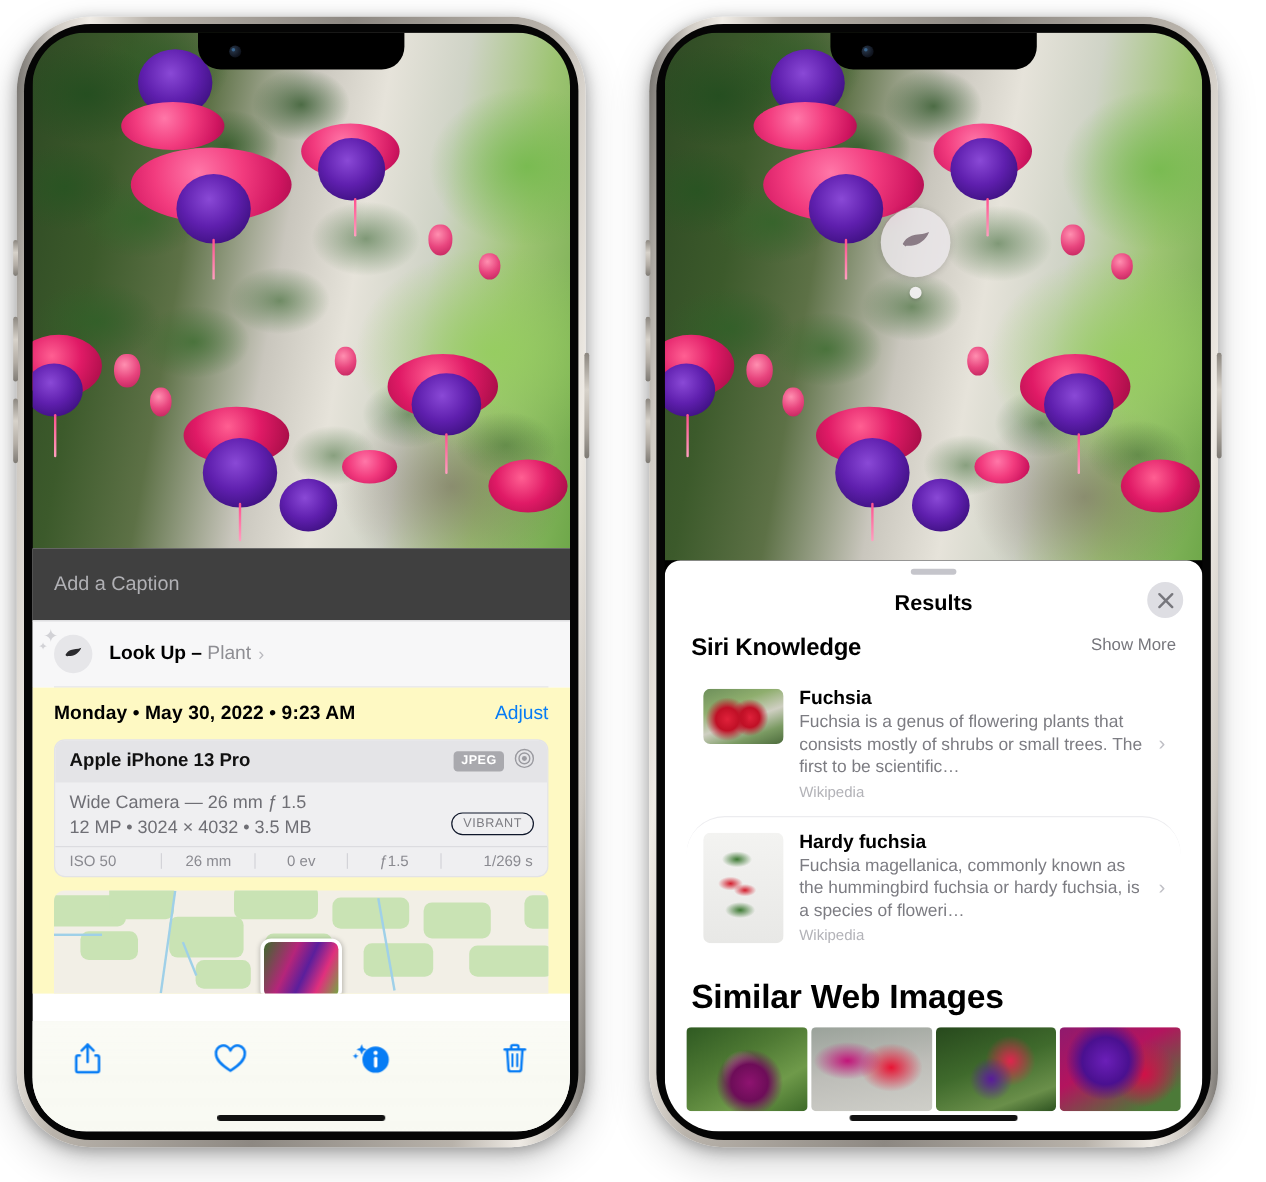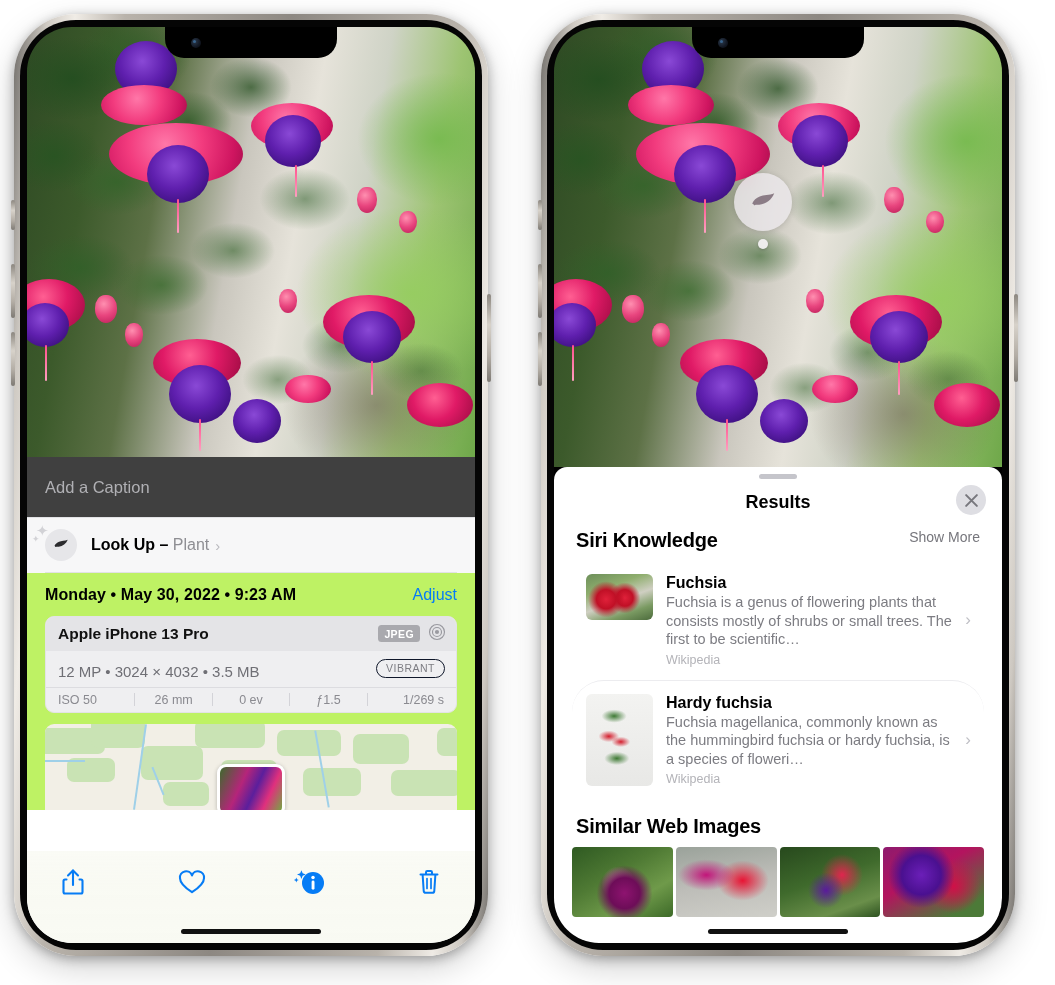--- a/index.html
+++ b/index.html
@@ -65,21 +65,21 @@
   .lookup-row{display:flex;align-items:center;height:54px;}
   .leaf-badge{position:relative;width:32px;height:32px;border-radius:50%;background:#e6e6e9;
               display:flex;align-items:center;justify-content:center;flex:none;margin-right:14px;}
   .spk{position:absolute;color:#d2d2d6;line-height:1;}
   .spk1{left:-9px;top:-6px;font-size:15px;}
   .spk2{left:-13px;top:6px;font-size:9px;}
   .lookup-txt{font-size:16px;color:#000;font-weight:700;}
   .lookup-txt .dash{font-weight:700;}
   .lookup-txt .sub{font-weight:400;color:#8e8e93;}
   .chev-s{color:#b9b9be;font-size:15px;margin-left:6px;}
-  .meta-sec{background:#bef264;padding:0 18px 0;}
+  .meta-sec{background:#fef9c3;padding:0 18px 0;}
   .divider{height:.5px;background:#e2e2e5;}
   .date-row{display:flex;align-items:baseline;justify-content:space-between;padding-top:13px;}
   .date-txt{font-size:16px;font-weight:700;color:#000;letter-spacing:.1px;}
   .adjust{font-size:16px;color:#067cf5;}
   .file-row{display:flex;align-items:center;gap:8px;margin-top:5px;}
   .file-name{font-size:15.5px;color:#6f6f75;}
   .exif-card{margin-top:12px;border-radius:9px;overflow:hidden;background:#efeff1;
              border:.5px solid #e3e3e6;}
   .exif-head{background:#e4e4e7;display:flex;align-items:center;justify-content:space-between;
              padding:6px 10px 6px 12px;}
@@ -139,21 +139,21 @@
       radial-gradient(ellipse 22% 9% at 34% 46%,#d41f2e 0%,rgba(212,31,46,0) 70%),
       radial-gradient(ellipse 20% 8% at 52% 52%,#d41f2e 0%,rgba(212,31,46,0) 70%),
       radial-gradient(ellipse 26% 10% at 42% 24%,#3e7a34 0%,rgba(62,122,52,0) 72%),
       radial-gradient(ellipse 26% 10% at 46% 70%,#3e7a34 0%,rgba(62,122,52,0) 72%),
       linear-gradient(180deg,#f3f3f1,#e8e8e6);}
   .ktxt{flex:1;min-width:0;padding-right:18px;}
   .ktitle{font-size:16px;font-weight:700;color:#000;margin-bottom:1px;}
   .kdesc{font-size:14.5px;color:#7c7c82;line-height:1.28;}
   .ksrc{font-size:12.5px;color:#b3b3b8;margin-top:4px;}
   .kchev{position:absolute;right:13px;top:50%;transform:translateY(-50%);color:#bfbfc5;font-size:17px;}
-  .swi{font-size:20px;font-weight:700;color:#000;padding:16px 22px 9px;letter-spacing:-.2px;}
+  .swi{font-size:28px;font-weight:700;color:#000;padding:16px 22px 9px;letter-spacing:-.2px;}
   .strip{display:flex;gap:3px;padding:0 18px;}
   .sthumb{flex:1;height:70px;border-radius:4px;overflow:hidden;}
   .st1{background:
       radial-gradient(circle at 52% 66%,#8e1370 0%,#6d0d58 22%,rgba(109,13,88,0) 40%),
       radial-gradient(circle at 46% 52%,#f5b8cc 0%,rgba(245,184,204,0) 26%),
       linear-gradient(150deg,#2f5a22,#4f7a34 40%,#6f9a4a 70%,#3d6a28);}
   .st2{background:
       radial-gradient(ellipse 40% 32% at 30% 40%,#c2157a 0%,rgba(194,21,122,0) 70%),
       radial-gradient(ellipse 36% 40% at 66% 48%,#e81434 0%,rgba(232,20,52,0) 72%),
       linear-gradient(170deg,#9aa29a 0%,#bdbdb8 50%,#cfcfc9 100%);}
@@ -259,20 +259,21 @@
                 <span>
                   <svg width="18" height="18" viewBox="0 0 20 20">
                     <circle cx="10" cy="10" r="8.3" fill="none" stroke="#9a9aa0" stroke-width="1.3"></circle>
                     <circle cx="10" cy="10" r="5" fill="none" stroke="#9a9aa0" stroke-width="1.3"></circle>
                     <circle cx="10" cy="10" r="2.3" fill="#9a9aa0"></circle>
                   </svg>
                 </span>
               </span>
             </div>
             <div class="exif-body">
+              <div class="exif-l1">Wide Camera — 26 mm ƒ 1.5</div>
               <div class="exif-l2">12 MP • 3024 × 4032 • 3.5 MB</div>
               <span class="vibrant">VIBRANT</span>
             </div>
             <div class="exif-foot">
               <div>ISO 50</div>
               <span class="vbar"></span>
               <div>26 mm</div>
               <span class="vbar"></span>
               <div>0 ev</div>
               <span class="vbar"></span>

